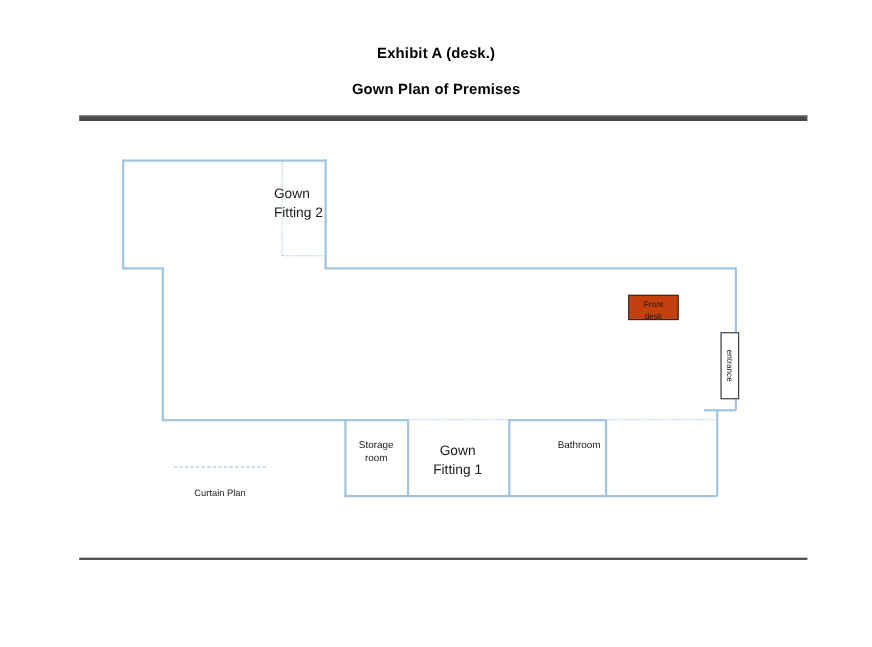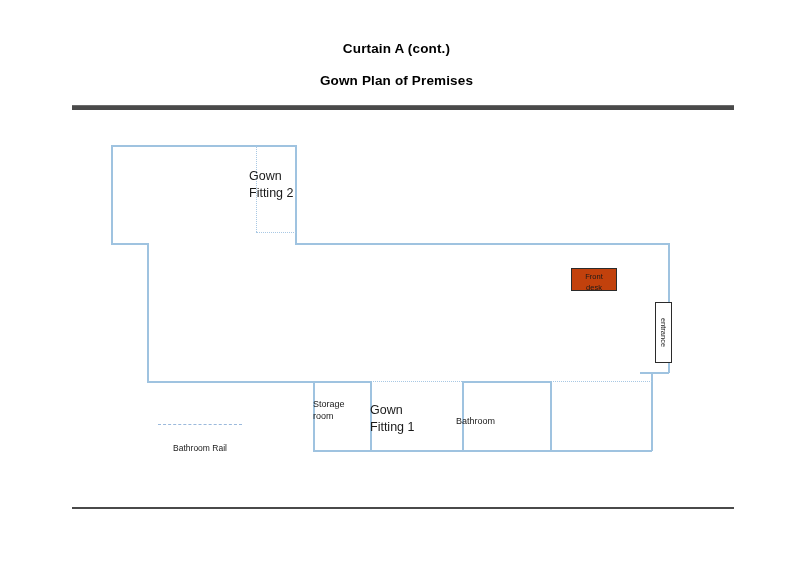--- a/index.html
+++ b/index.html
@@ -77,20 +77,21 @@
   }
   .wall-dotted-v {
     position: absolute;
     width: 0;
     border-left: 1.5px dotted #a8c8e4;
   }
 
   
   .room-label {
     position: absolute;
+    text-align: center;
     color: #1a1a1a;
     line-height: 1.35;
     white-space: pre-line;
   }
   .label-lg { font-size: 12.5px; }
   .label-sm { font-size: 9px; }
 
   
   #front-desk-box {
     position: absolute;
@@ -149,21 +150,21 @@
     text-align: center;
     font-size: 8.5px;
     color: #1a1a1a;
   }
 </style>
 </head>
 <body>
 
 <div id="page">
 
-  <div class="doc-title" id="exhibit-title">Curtain A (cont.)</div>
+  <div class="doc-title" id="exhibit-title">Exhibit A (desk.)</div>
 
   <div class="doc-title" id="plan-title">Gown Plan of Premises</div>
 
   <div class="rule" id="rule-top"></div>
   <div class="rule" id="rule-bottom"></div>
 
   <div id="floorplan">
 
     <div class="wall wall-h" style="left:111px; top:145px; width:186px;"></div>
 
@@ -207,27 +208,27 @@
 
     <div class="room-label label-lg" id="label-gown-fitting-2" style="left:240px; top:168px; width:75px; text-align:left; padding-left:9px;">Gown
 Fitting 2</div>
 
     <div class="room-label label-sm" id="label-storage-room" style="left:313px; top:398px; width:58px;">Storage
 room</div>
 
     <div class="room-label label-lg" id="label-gown-fitting-1" style="left:370px; top:402px; width:92px;">Gown
 Fitting 1</div>
 
-    <div class="room-label label-sm" id="label-bathroom" style="left:456px; top:398px; width:89px;margin-top:17px;">Bathroom</div>
+    <div class="room-label label-sm" id="label-bathroom" style="left:482px; top:398px; width:89px;">Bathroom</div>
 
 
     <div id="front-desk-box">Front
 desk</div>
 
     <div id="entrance-box">
       <span id="entrance-label">entrance</span>
     </div>
 
     <div id="curtain-rail-line"></div>
-    <div id="curtain-rail-label">Bathroom Rail</div>
+    <div id="curtain-rail-label">Curtain Plan</div>
 
   </div>
 </div>
 
 </body></html>

